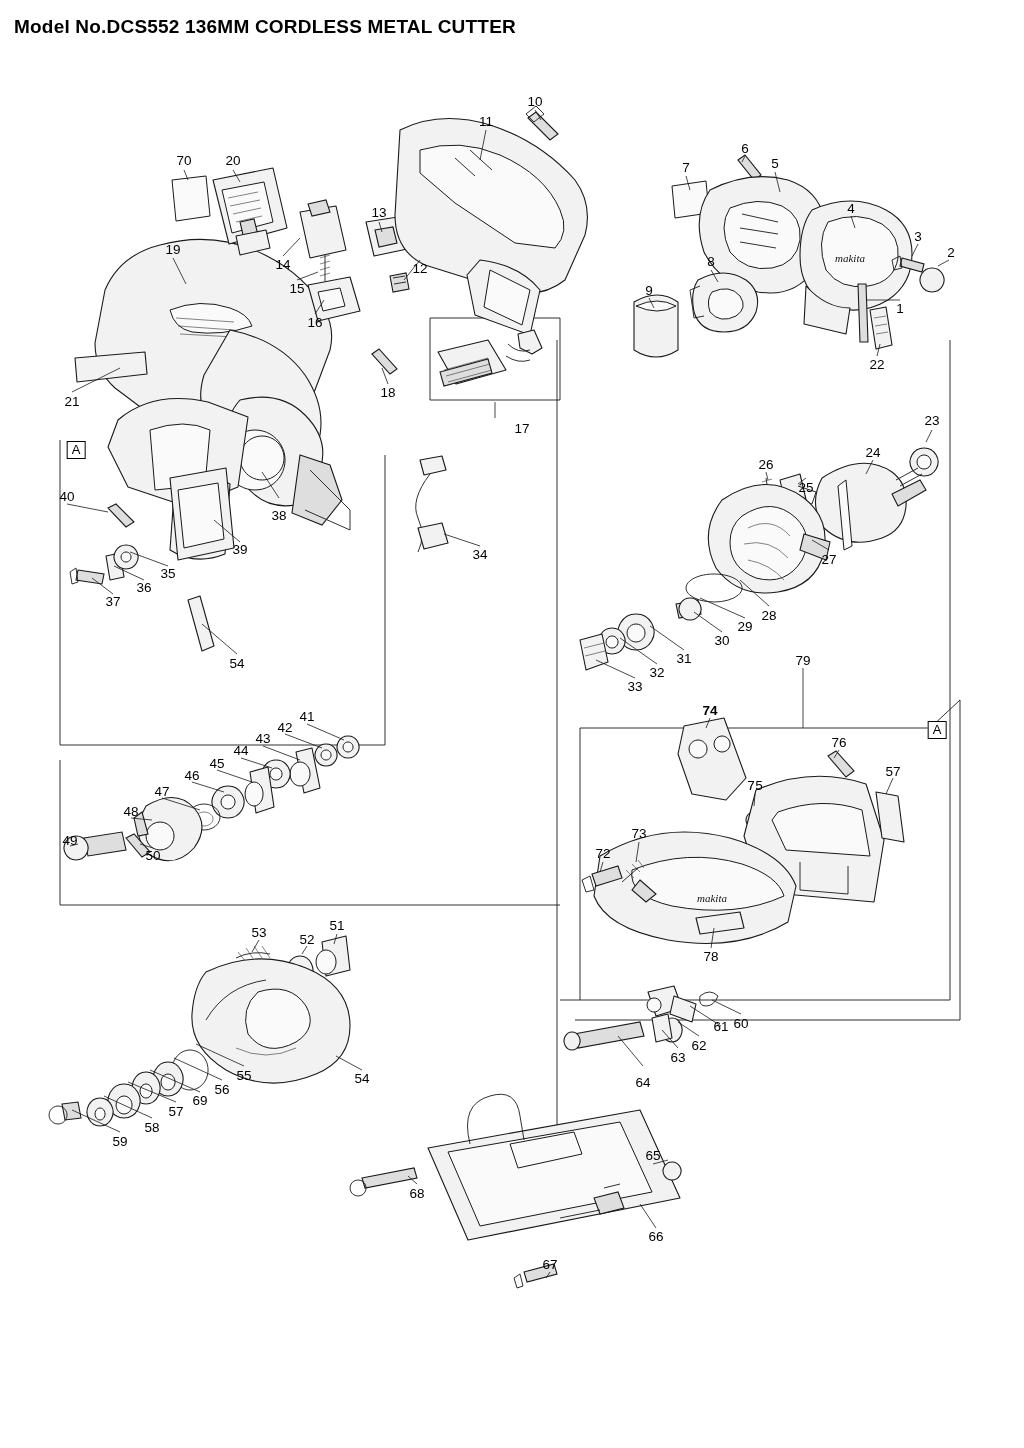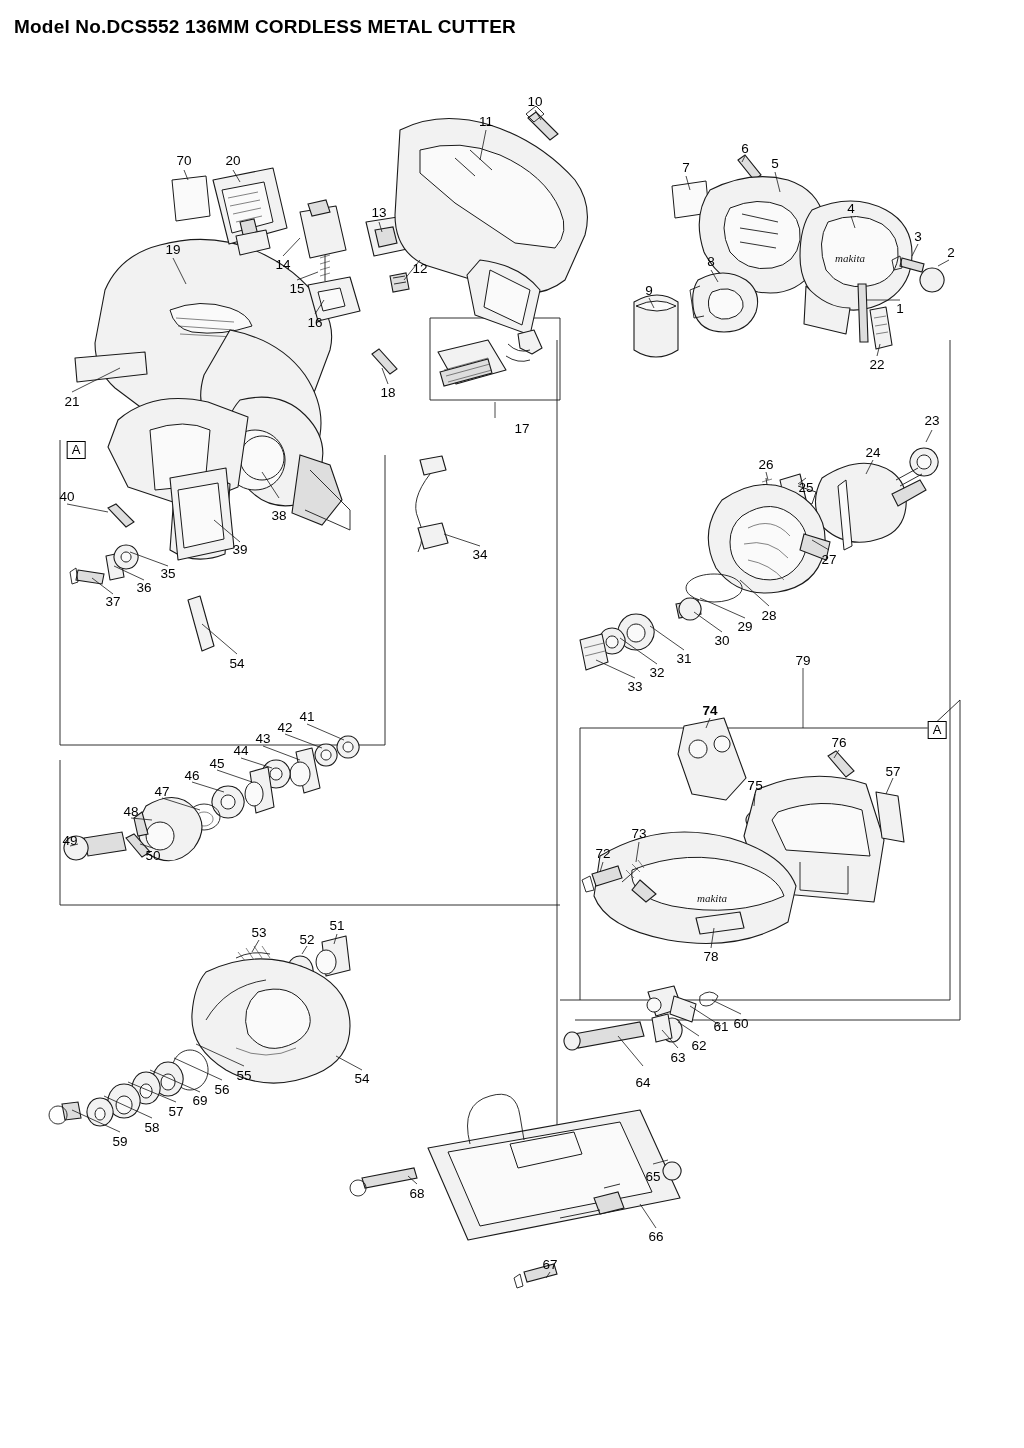--- a/index.html
+++ b/index.html
@@ -600,21 +600,21 @@
   <div class="callout" style="left:244px;  top:1075px;">55</div>
   <div class="callout" style="left:222px;  top:1089px;">56</div>
   <div class="callout" style="left:176px;  top:1111px;">57</div>
   <div class="callout" style="left:152px;  top:1127px;">58</div>
   <div class="callout" style="left:120px;  top:1141px;">59</div>
   <div class="callout" style="left:741px;  top:1023px;">60</div>
   <div class="callout" style="left:721px;  top:1026px;">61</div>
   <div class="callout" style="left:699px;  top:1045px;">62</div>
   <div class="callout" style="left:678px;  top:1057px;">63</div>
   <div class="callout" style="left:643px;  top:1075px;margin-top:7px;">64</div>
-  <div class="callout" style="left:653px;  top:1155px;margin-top:21px;">65</div>
+  <div class="callout" style="left:653px;  top:1155px;">65</div>
   <div class="callout" style="left:656px;  top:1236px;">66</div>
   <div class="callout" style="left:550px;  top:1264px;">67</div>
   <div class="callout" style="left:417px;  top:1193px;">68</div>
   <div class="callout" style="left:200px;  top:1100px;">69</div>
   <div class="callout" style="left:184px;  top:160px;">70</div>
   <div class="callout" style="left:237px;  top:663px;">54</div>
   <div class="callout" style="left:603px;  top:853px;">72</div>
   <div class="callout" style="left:639px;  top:833px;">73</div>
   <div class="callout" style="left:710px;  top:710px;font-weight:bold;">74</div>
   <div class="callout" style="left:755px;  top:786px;font-family:Liberation Mono, monospace;">75</div>

